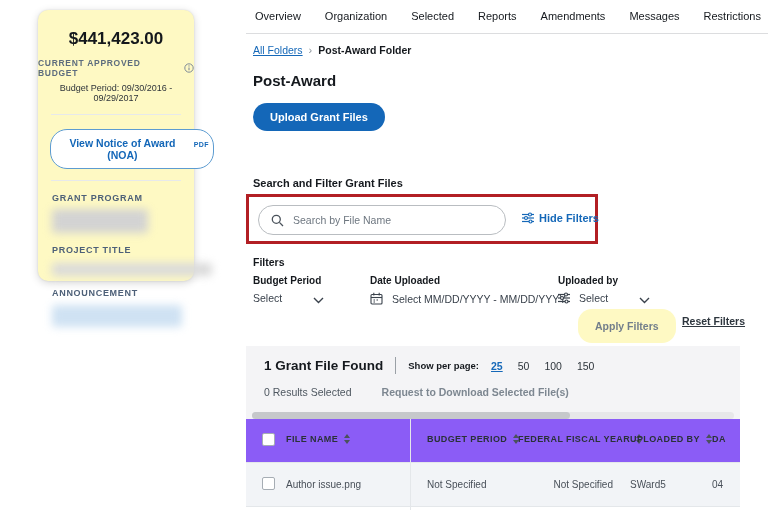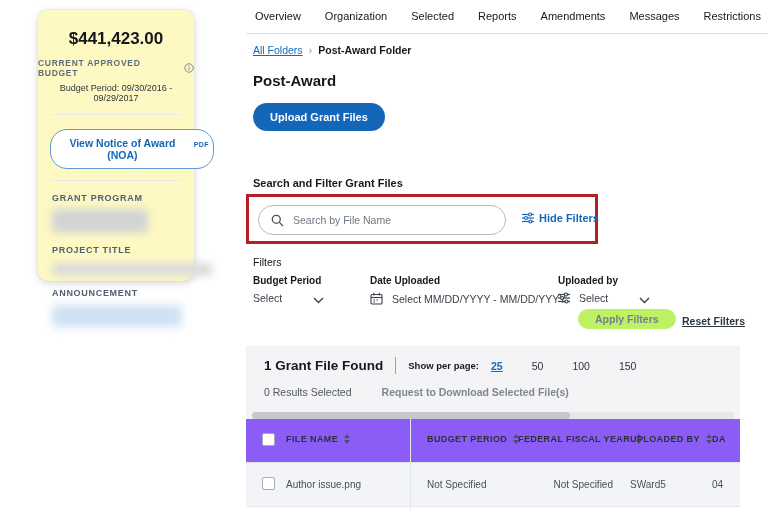--- a/index.html
+++ b/index.html
@@ -48,37 +48,37 @@
   .red-box { position:absolute; left:246px; top:194px; width:352px; height:50px;
     border:3px solid #b21f24; pointer-events:none; }
   .search-pill { position:absolute; left:258px; top:205px; width:248px; height:30px;
     background:#fff; border:1px solid #b9bdc1; border-radius:16px;
     display:flex; align-items:center; gap:9px; padding:0 12px; }
   .search-pill input { border:none; outline:none; flex:1; font-family:inherit; font-size:10.5px; color:#3a424c; background:transparent; }
   .search-pill input::placeholder { color:#6e7780; }
   .hide-filters { position:absolute; left:522px; top:212px; display:flex; align-items:center; gap:5px;
     color:#1568b8; font-weight:bold; font-size:11px; cursor:pointer; }
   
-  .filters-heading { position:absolute; left:253px; top:256px; font-size:10.5px; font-weight:normal; }
+  .filters-heading { position:absolute; left:253px; top:256px; font-size:10.5px; font-weight:bold; }
   .f-label { position:absolute; top:275px; font-size:10px; font-weight:bold; color:#15191e; }
   .f-control { position:absolute; top:292px; display:flex; align-items:flex-end; gap:9px;
     font-size:10.5px; color:#3a424c; cursor:pointer; }
   .chev { margin-left:22px; }
-  .apply-btn { position:absolute; left:578px; top:309px; height:20px; padding:0 17px;
-    background:#bef264; color:#727e8b; font-family:inherit; font-weight:bold; font-size:10.5px;
+  .apply-btn { position:absolute; left:578px; top:309px; height:34px; padding:0 17px;
+    background:#fef9c3; color:#727e8b; font-family:inherit; font-weight:bold; font-size:10.5px;
     border:none; border-radius:14px; }
   .reset-link { position:absolute; left:682px; top:315px; font-size:10.5px; font-weight:bold;
     color:#2e363e; text-decoration:underline; cursor:pointer; }
   
   .panel { position:absolute; left:246px; top:346px; width:494px; height:164px; background:#f4f4f6; }
   .results-row { position:absolute; left:18px; top:11px; display:flex; align-items:center; }
   .count-text { font-size:13.5px; font-weight:bold; color:#15191e; }
   .vdiv { width:1px; height:17px; background:#9aa0a6; margin:0 12px; }
   .spp-label { font-size:9.5px; font-weight:bold; color:#15191e; margin-right:12px; }
-  .spp-sizes { display:flex; gap:29px; font-size:10.5px; color:#2d343b; }
+  .spp-sizes { display:flex; gap:15px; font-size:10.5px; color:#2d343b; }
   .spp-size { cursor:pointer; }
   .spp-size.active { color:#1568b8; font-weight:bold; text-decoration:underline; }
   .selected-row { position:absolute; left:18px; top:40px; display:flex; gap:30px; font-size:10.5px;text-align:center; }
   .sel-text { color:#4e5760; }
   .dl-link { color:#7d8791; font-weight:bold; }
   .hscroll { position:absolute; left:6px; top:66px; width:482px; height:7px; background:#e7e7e9; border-radius:4px; }
   .hthumb { width:66%; height:7px; background:#c6c8cb; border-radius:4px; }
   
   .gtable { position:absolute; left:0; top:73px; width:494px; height:91px; background:#fff; }
   .col-div { position:absolute; left:164px; top:0; bottom:0; width:1px; background:#e4e7ea; }

